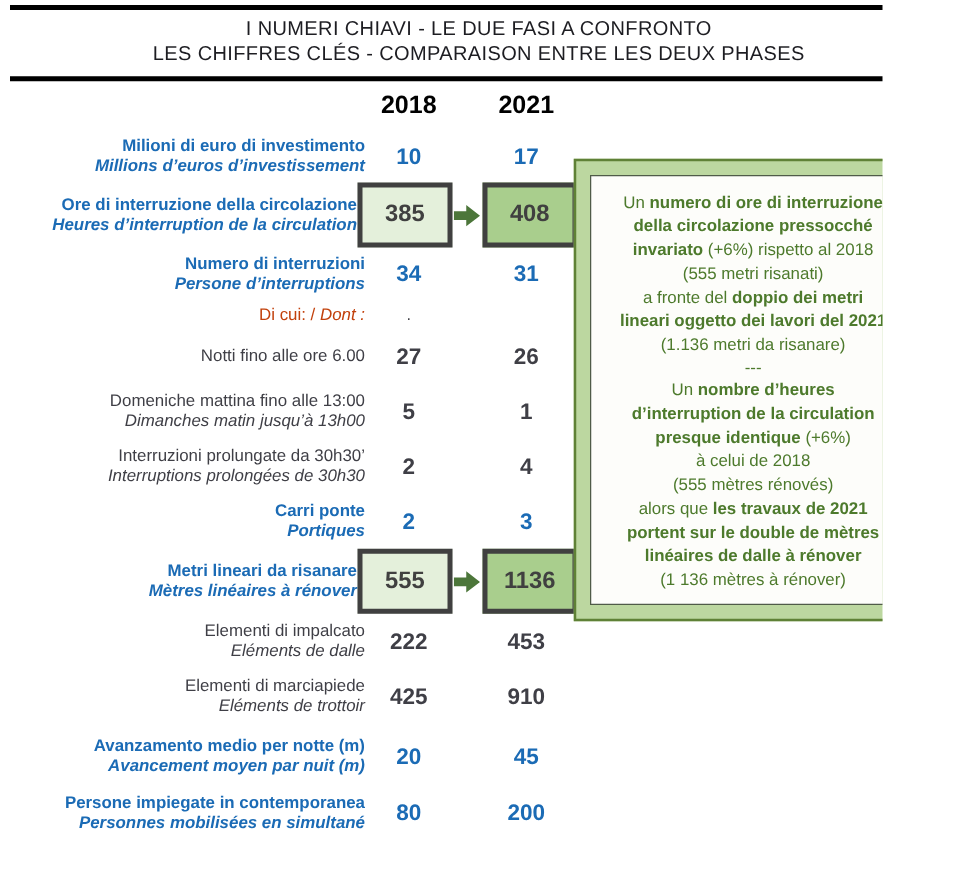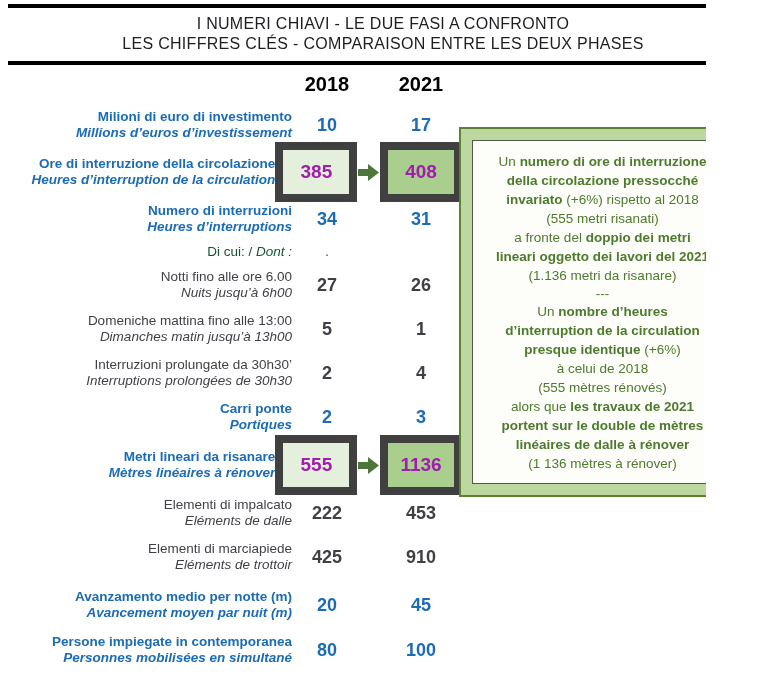--- a/index.html
+++ b/index.html
@@ -25,24 +25,24 @@
   .fr{font-size:13.5px;line-height:16px;font-style:italic;}
   .blue .it,.blue .fr{color:#1b6bb5;font-weight:bold;}
   .gray .it{color:#3f3f46;}
   .gray .fr{color:#3f3f46;}
   .c{width:70px;display:flex;align-items:center;justify-content:center;
      font-weight:bold;font-size:18px;}
   .mid{width:24px;display:flex;align-items:center;justify-content:center;}
   .blue .c{color:#1b6bb5;}
   .gray .c{color:#3f3f46;}
   .header-row .c{color:#000000;font-size:20px;}
-  .boxed .c{height:44px;border:8px solid #404040;color:#a21caf;font-size:19px;font-weight:bold;}
+  .boxed .c{height:44px;border:4px solid #404040;color:#404040;font-size:19px;font-weight:bold;}
   .boxed .box18{background:#e4f0db;}
   .boxed .box21{background:#a9ce8d;}
-  .section-row .lbl{color:#14532d;font-size:13.5px;}
+  .section-row .lbl{color:#c2410c;font-size:13.5px;}
   .section-row .sec-italic{font-style:italic;}
   .section-row .c{font-size:13px;font-weight:normal;color:#3f3f46;}
 
   
   .info-panel{
     position:absolute;left:459px;top:127px;width:287px;height:370px;
     background:#bcd7a0;border:2px solid #5f8136;box-sizing:border-box;
   }
   .info-inner{
     position:absolute;left:11px;top:11px;right:11px;bottom:11px;
@@ -90,36 +90,35 @@
         <div class="mid">
           <svg width="22" height="19" viewBox="0 0 22 19">
             <path d="M0 6 H10 V1 L21 9.5 L10 18 V13 H0 Z" fill="#4c763a"></path>
           </svg>
         </div>
         <div class="c box21">408</div>
       </div>
       <div class="row blue" style="margin-top: 5px;">
         <div class="lbl">
           <div class="it">Numero di interruzioni</div>
-          <div class="fr">Heures d’interruptions</div>
+          <div class="fr">Persone d’interruptions</div>
         </div>
         <div class="c">34</div>
         <div class="mid"></div>
         <div class="c">31</div>
       </div>
       <div class="row section-row" style="margin-top: 7px;">
         <div class="lbl"><span class="sec-plain">Di cui: / </span><span class="sec-italic">Dont :</span></div>
         <div class="c">.</div>
         <div class="mid"></div>
         <div class="c"></div>
       </div>
       <div class="row gray" style="margin-top: 9px;">
         <div class="lbl">
           <div class="it">Notti fino alle ore 6.00</div>
-          <div class="fr">Nuits jusqu’à 6h00</div>
         </div>
         <div class="c">27</div>
         <div class="mid"></div>
         <div class="c">26</div>
       </div>
       <div class="row gray" style="margin-top: 10px;">
         <div class="lbl">
           <div class="it">Domeniche mattina fino alle 13:00</div>
           <div class="fr">Dimanches matin jusqu’à 13h00</div>
         </div>
@@ -185,21 +184,21 @@
         <div class="mid"></div>
         <div class="c">45</div>
       </div>
       <div class="row blue" style="margin-top: 11px;">
         <div class="lbl">
           <div class="it">Persone impiegate in contemporanea</div>
           <div class="fr">Personnes mobilisées en simultané</div>
         </div>
         <div class="c">80</div>
         <div class="mid"></div>
-        <div class="c">100</div>
+        <div class="c">200</div>
       </div>
     </div>
 
   <div class="info-panel">
     <div class="info-inner">
         <div><span>Un </span><b>numero di ore di interruzione</b></div>
         <div><b>della circolazione pressocché</b></div>
         <div><b>invariato</b><span> (+6%) rispetto al 2018</span></div>
         <div><span>(555 metri risanati)</span></div>
         <div><span>a fronte del </span><b>doppio dei metri</b></div>

